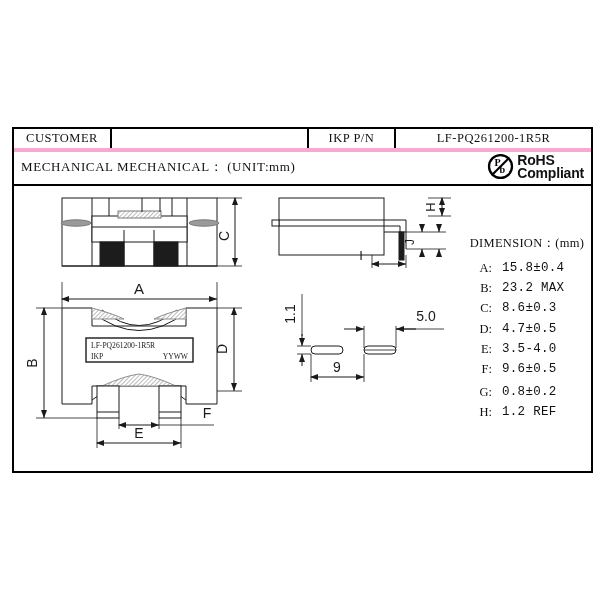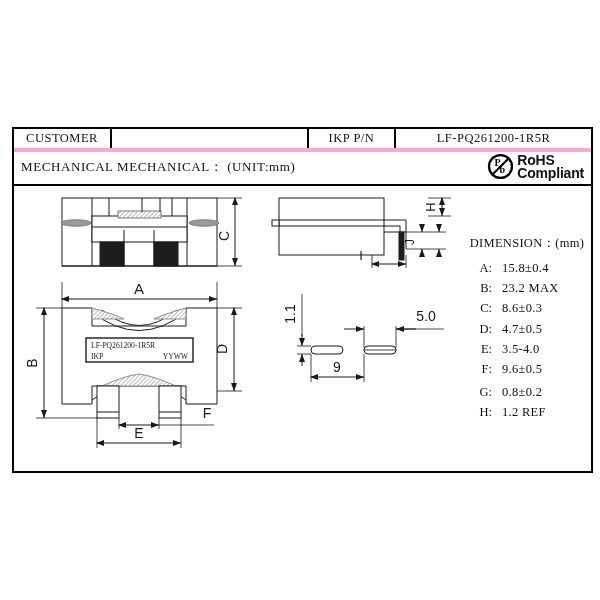--- a/index.html
+++ b/index.html
@@ -72,21 +72,21 @@
     margin-top:44px;
   }
   #dimlist .dl-title{
     text-align:center;letter-spacing:.3px;margin-bottom:9px;
     white-space:nowrap;font-size:12.5px;
   }
   #dimlist .dl-row{
     display:flex;margin-bottom:5.2px;white-space:nowrap;
   }
   #dimlist .dl-key{width:30px;text-align:right;padding-right:10px;}
-  #dimlist .dl-val{text-align:left;letter-spacing:.3px;}
+  #dimlist .dl-val{text-align:left;letter-spacing:.3px;font-family:Liberation Mono, monospace;}
   .gap-before{margin-top:8px;}
 </style>
 </head>
 <body>
 
 <div id="sheet">
 
   <div class="hdr-row1">
     <div class="hdr-cell c-customer">CUSTOMER</div>
     <div class="hdr-cell c-customer-val"></div>

